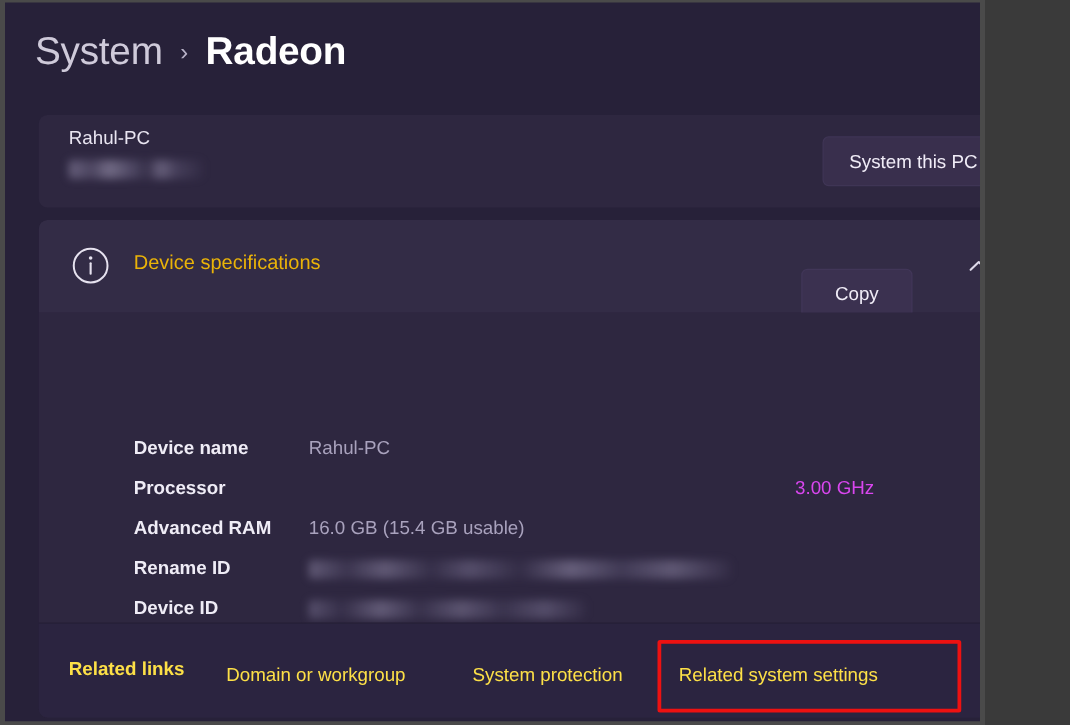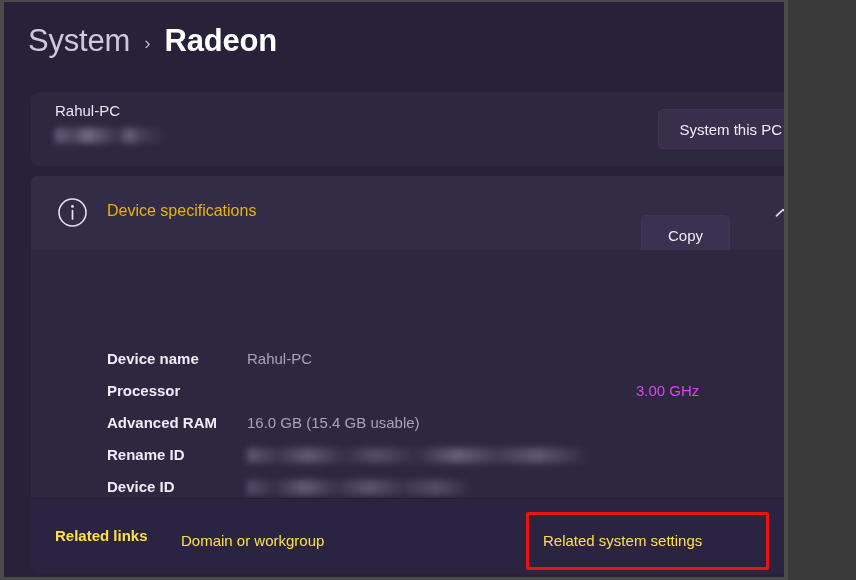--- a/index.html
+++ b/index.html
@@ -378,20 +378,21 @@
         <span class="spec-value blurred blur-d">██ ███ ██ ████ ██ █████ █████ ███ ████ ███████</span>
       </div>
 
     </div>
 
     <div class="spec-divider"></div>
 
     <div class="related-bar">
       <span class="related-title">Related links</span>
       <a class="related-link" id="link-domain">Domain or workgroup</a>
+      <a class="related-link" id="link-protect">System protection</a>
       <a class="related-link" id="link-advanced">Related system settings</a>
     </div>
 
   </div>
 
   <div id="annotation-box"></div>
 
 </div>
 
 </body></html>

